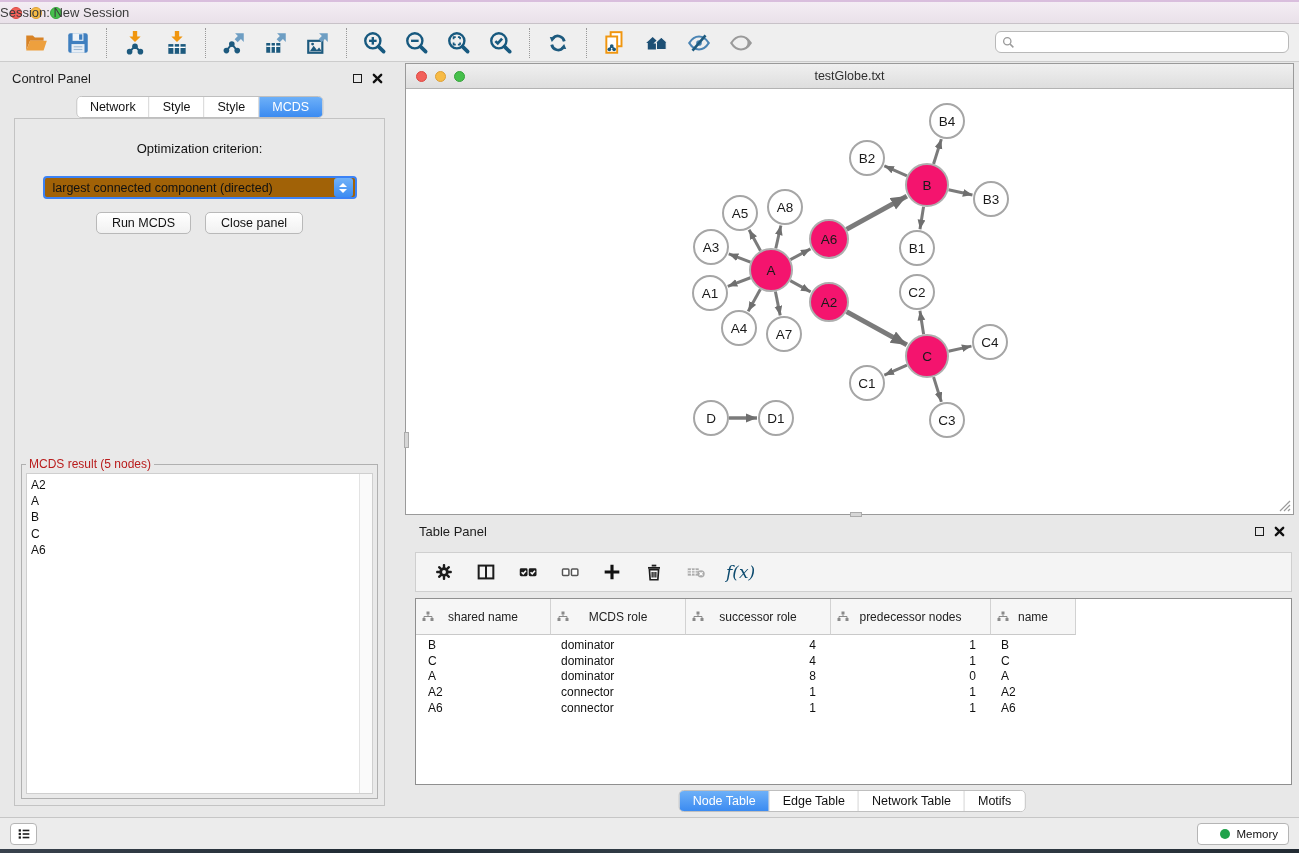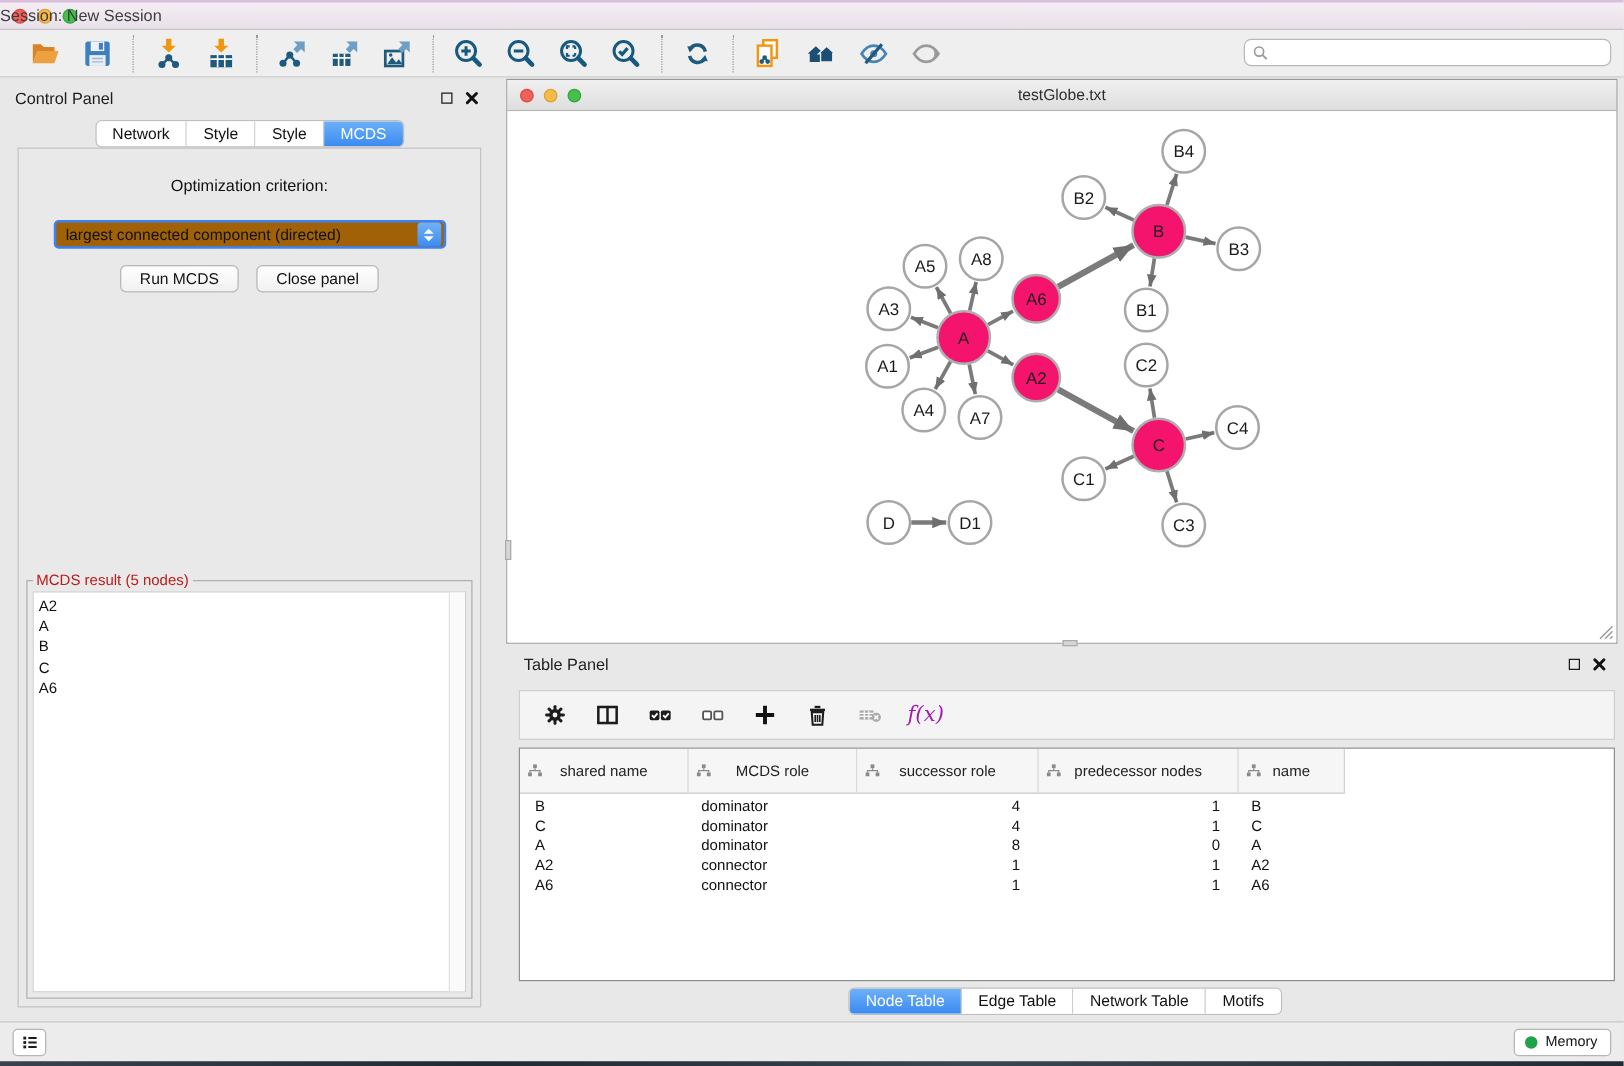--- a/index.html
+++ b/index.html
@@ -75,21 +75,21 @@
   .grip-left { position:absolute; left:-2px; top:368px; width:5px; height:16px; background:#d6d6d6; border:1px solid #ababab; }
   .grip-bottom { position:absolute; left:444px; bottom:-3px; width:12px; height:5px; background:#d6d6d6; border:1px solid #ababab; }
 
   
   .table-panel { position:absolute; left:405px; top:518px; right:0; height:296px; }
   .tp-header { height:26px; display:flex; align-items:center; justify-content:space-between; padding:0 14px;gap:48px; }
   .tp-toolbar { position:absolute; left:10px; right:7px; top:34px; height:40px; background:#f4f4f4;
     border:1px solid #cfcfcf; display:flex; align-items:center; gap:18px; padding-left:16px; }
   .tp-tbtn { width:24px; height:24px; display:flex; align-items:center; justify-content:center; background:none; border:none; }
   .tp-tbtn svg { width:22px; height:22px; }
-  .fx { font-family:"DejaVu Serif", serif; font-style:italic; font-size:17px; color:#a21caf; }
+  .fx { font-family:"DejaVu Serif", serif; font-style:italic; font-size:17px; color:#0c4a6e; }
   .data-table { position:absolute; left:10px; right:7px; top:80px; height:187px; background:#fff; border:1px solid #8f8f8f; overflow:hidden; }
   .thead { display:flex; height:36px; }
   .th { position:relative; background:#f6f6f6; border-right:1px solid #d2d2d2; border-bottom:1px solid #c9c9c9;
     display:flex; align-items:center; justify-content:center; font-size:12px; color:#222; }
   .th svg { position:absolute; left:6px; width:12px; height:12px; }
   .tbody { padding-top:3px; }
   .tr { display:flex; height:15.7px; }
   .td { font-size:12px; color:#111; line-height:15.7px; white-space:nowrap; overflow:hidden; }
   .td.num { text-align:right; padding-right:15px; }
   .c0 { width:135px; padding-left:12px; }
@@ -100,21 +100,21 @@
   .th.c0, .th.c1, .th.c4 { padding-left:0; }
   .th.c2, .th.c3 { padding-right:0; }
   .tp-tabs { position:absolute; left:50%; transform:translateX(-50%); top:272px; display:flex;
     background:#fff; border:1px solid #bfbfbf; border-radius:5px; overflow:hidden; }
 
   
   .statusbar { position:absolute; left:0; right:0; top:817px; height:32px; background:#ececec; border-top:1px solid #c6c6c6; }
   .sb-left-btn { position:absolute; left:10px; top:5px; width:27px; height:22px; background:#fff; border:1px solid #b5b5b5; border-radius:4px;
     display:flex; align-items:center; justify-content:center; }
   .sb-left-btn svg { width:16px; height:16px; }
-  .memory-btn { position:absolute; right:10px; top:5px; height:22px; padding:0 10px 0 8px; background:#fff;
+  .memory-btn { position:absolute; right:10px; top:5px; height:22px; padding:0 10px 0 22px; background:#fff;
     border:1px solid #b5b5b5; border-radius:4px; display:flex; align-items:center; gap:6px; }
   .memory-dot { width:10px; height:10px; border-radius:50%; background:#1fa24a; }
   .memory-btn span.lbl { font-size:11.5px; color:#111; }
   .desktop-strip { position:absolute; left:0; right:0; bottom:0; height:4px;
     background:linear-gradient(90deg,#39424d,#1f2a33 30%,#3a4650 60%,#222b33); }
 </style>
 </head>
 <body>
 
 <div class="app">

